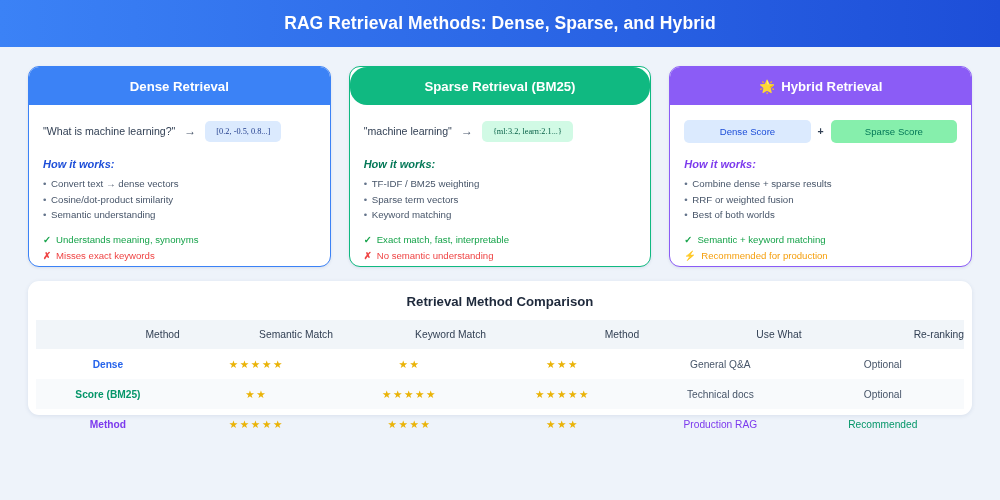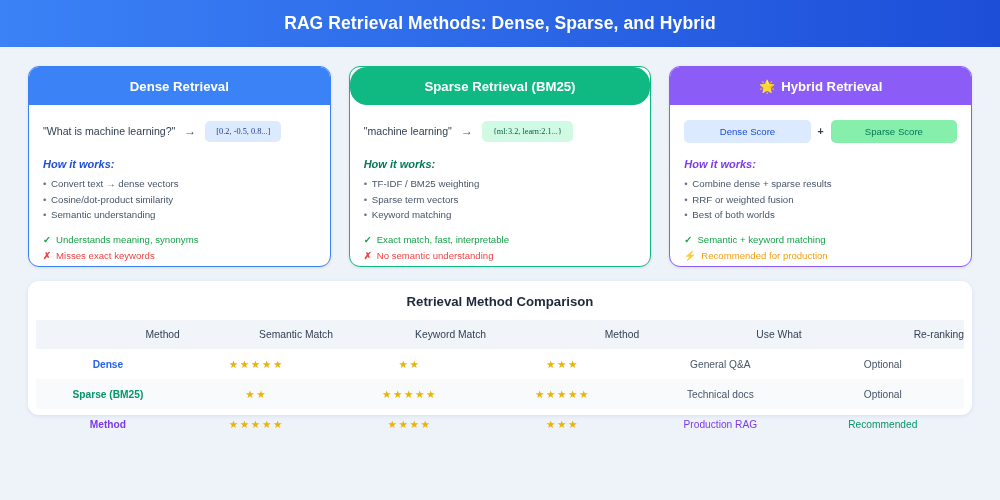--- a/index.html
+++ b/index.html
@@ -257,21 +257,21 @@
     <tbody>
       <tr>
         <td class="m-dense">Dense</td>
         <td class="stars">★★★★★</td>
         <td class="stars">★★</td>
         <td class="stars">★★★</td>
         <td>General Q&amp;A</td>
         <td>Optional</td>
       </tr>
       <tr>
-        <td class="m-sparse">Sparse (BM25)</td>
+        <td class="m-sparse">Score (BM25)</td>
         <td class="stars">★★</td>
         <td class="stars">★★★★★</td>
         <td class="stars">★★★★★</td>
         <td>Technical docs</td>
         <td>Optional</td>
       </tr>
       <tr>
         <td class="m-hybrid">Method</td>
         <td class="stars">★★★★★</td>
         <td class="stars">★★★★</td>

